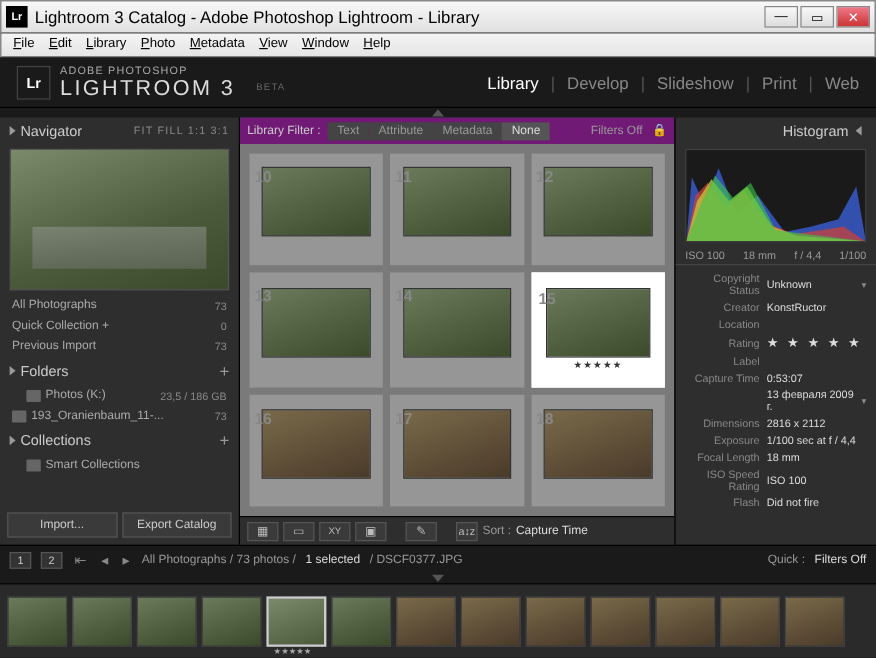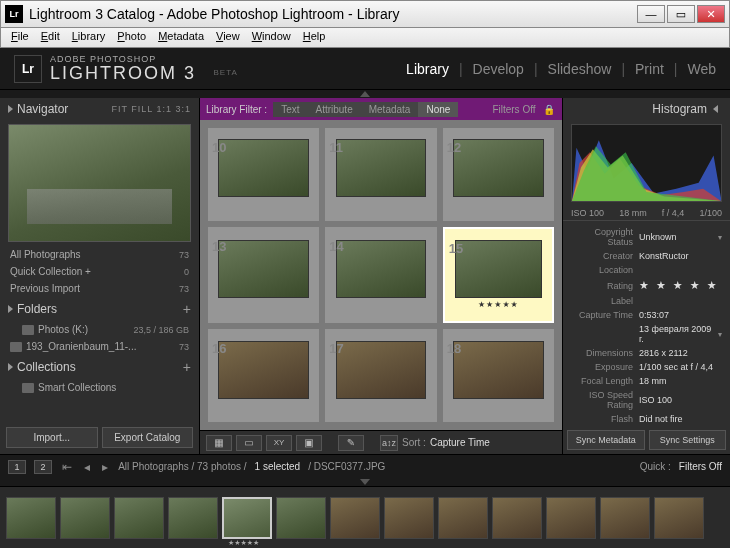--- a/index.html
+++ b/index.html
@@ -61,21 +61,21 @@
 .center { flex: 1; background: #484848; display: flex; flex-direction: column; min-width: 0; }
 .filter-bar { height: 22px; background: #701a75; display: flex; align-items: center; padding: 0 6px; font-size: 10px; color: #999; gap: 2px; }
 .filter-bar .lbl { color: #ccc; margin-right: 4px; }
 .filter-bar .tab { padding: 2px 8px; cursor: pointer; background: #444; }
 .filter-bar .tab.active { background: #555; color: #ddd; }
 .filter-bar .spacer { flex: 1; }
 
 .grid { flex: 1; display: grid; grid-template-columns: repeat(3, 1fr); gap: 6px; padding: 8px; overflow: hidden; background: #7a7a7a; }
 .cell { background: #969696; display: flex; flex-direction: column; align-items: center; justify-content: center; padding: 4px; position: relative; }
 .cell .idx { position: absolute; top: 12px; left: 4px; font-size: 13px; color: #888; font-weight: bold; }
-.cell.selected { background: #fef9c3; border: 2px solid #fff; text-align: right; }
+.cell.selected { background: #ffffff; border: 2px solid #fff; text-align: right; }
 .cell .thumb { width: 88%; height: 58px; background: linear-gradient(160deg,#6a7a5a,#3a4a2a); border: 1px solid #333; }
 .cell .thumb.brown { background: linear-gradient(160deg,#7a6a4a,#4a3a2a); }
 .cell .stars { font-size: 8px; color: #333; margin-top: 2px; letter-spacing: 1px; height: 10px; }
 
 .toolbar { height: 24px; background: #2e2e2e; display: flex; align-items: center; padding: 0 6px; gap: 4px; font-size: 10px; color: #999; border-top: 1px solid #000; }
 .toolbar .toolbtn { width: 26px; height: 16px; background: #3a3a3a; border: 1px solid #555; display: flex; align-items: center; justify-content: center; cursor: pointer; font-size: 10px; color: #bbb; }
 .toolbar .spacer { flex: 1; }
 .toolbar .sortval { color: #ddd; }
 
 .panel-right { width: 168px; background: #2e2e2e; display: flex; flex-direction: column; border-left: 1px solid #000; font-size: 10px; color: #999; }
@@ -353,24 +353,20 @@
           </div>
           <div class="meta-row">
             <span class="k">ISO Speed Rating</span>
             <span class="v">ISO 100</span>
           </div>
           <div class="meta-row">
             <span class="k">Flash</span>
             <span class="v">Did not fire</span>
           </div>
         </div>
-      <div class="sync-row">
-        <div class="btn">Sync Metadata</div>
-        <div class="btn">Sync Settings</div>
-      </div>
     </div>
   </div>
 
   <div class="statusbar">
     <div class="pagebtn">1</div>
     <div class="pagebtn">2</div>
     <span class="navbtn">⇤</span>
     <span class="navbtn">◂</span>
     <span class="navbtn">▸</span>
     <span>All Photographs / 73 photos /</span>

